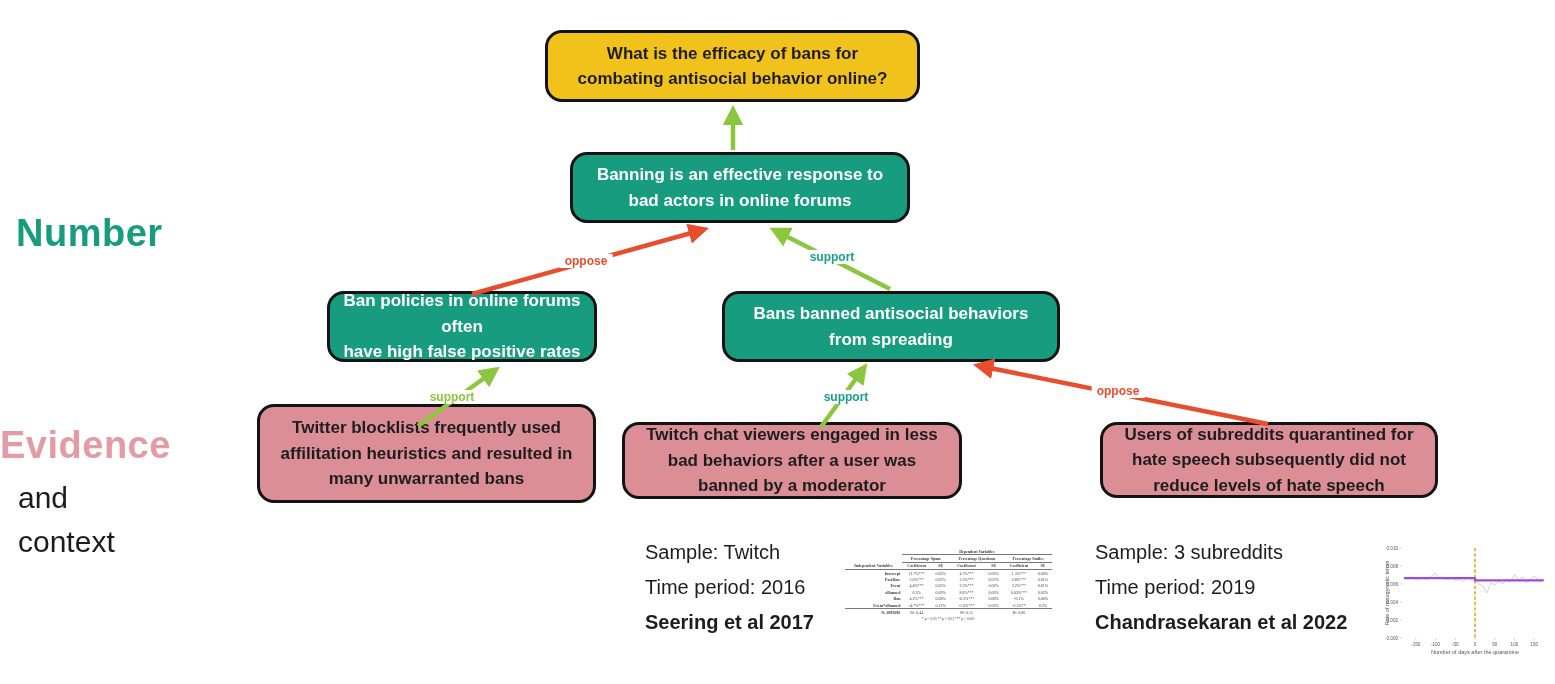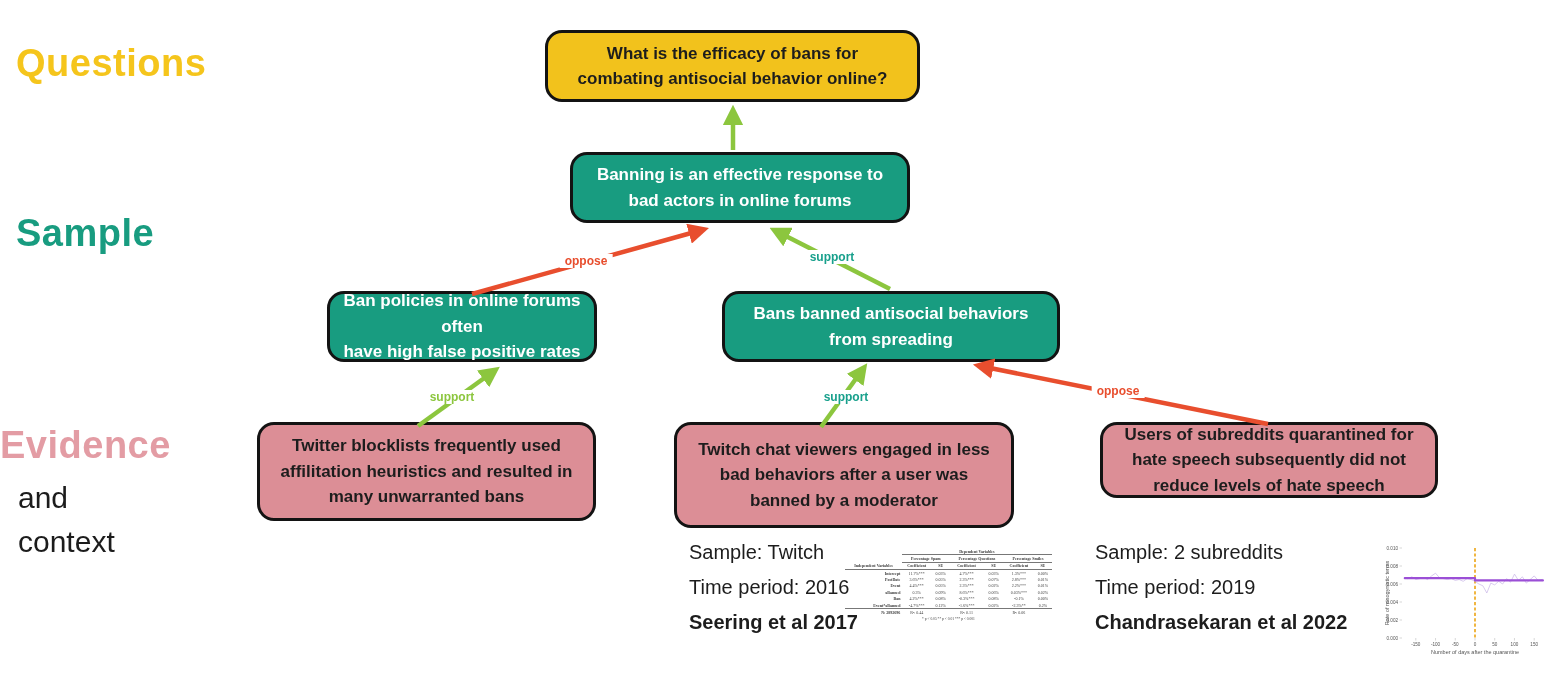--- a/index.html
+++ b/index.html
@@ -37,22 +37,21 @@
   
   #chart-wrap{position:absolute;left:1360px;top:540px;width:195px;height:130px;}
   #chart-ylabel{position:absolute;left:-28px;top:50px;transform:rotate(-90deg);
                 transform-origin:center;font-size:5.5px;color:#555;width:110px;text-align:center;}
 </style>
 </head>
 <body>
 
 <div id="stage">
 
-  <div class="row-label" style="left:16px;top:42px;color:#F5C51C;">Questions</div>
-  <div class="row-label" style="left:16px;top:212px;color:#189C80;">Sample</div>
+  <div class="row-label" style="left:16px;top:212px;color:#189C80;">Number</div>
   <div class="row-label" style="left:0;top:424px;color:#E39CA4;">Evidence</div>
   <div class="row-label sub" style="left:18px;top:481px;">and</div>
   <div class="row-label sub" style="left:18px;top:525px;">context</div>
 
   <svg id="edges">
     <defs>
       <marker id="ah-green" viewBox="0 0 10 10" refX="6.5" refY="5" markerWidth="4.6" markerHeight="4.6" orient="auto-start-reverse">
         <path d="M0,0 L10,5 L0,10 z" fill="#8CC63E"></path>
       </marker>
       <marker id="ah-red" viewBox="0 0 10 10" refX="6.5" refY="5" markerWidth="4.6" markerHeight="4.6" orient="auto-start-reverse">
@@ -74,38 +73,38 @@
   <div class="edge-label oppose" style="left:1118px;top:391px;">oppose</div>
 
   <div class="node claim-node" style="left:570px;top:152px;width:340px;height:71px;">Banning is an effective response to
 bad actors in online forums</div>
   <div class="node question-node" style="left:545px;top:30px;width:375px;height:72px;">What is the efficacy of bans for
 combating antisocial behavior online?</div>
   <div class="node claim-node" style="left:327px;top:291px;width:270px;height:71px;">Ban policies in online forums often
 have high false positive rates</div>
   <div class="node claim-node" style="left:722px;top:291px;width:338px;height:71px;">Bans banned antisocial behaviors
 from spreading</div>
-  <div class="node evidence-node" style="left:257px;top:422px;width:339px;height:99px;">Twitter blocklists frequently used
+  <div class="node evidence-node" style="left:257px;top:404px;width:339px;height:99px;">Twitter blocklists frequently used
 affilitation heuristics and resulted in
 many unwarranted bans</div>
-  <div class="node evidence-node" style="left:674px;top:422px;width:340px;height:106px;">Twitch chat viewers engaged in less
+  <div class="node evidence-node" style="left:622px;top:422px;width:340px;height:77px;">Twitch chat viewers engaged in less
 bad behaviors after a user was
 banned by a moderator</div>
   <div class="node evidence-node" style="left:1100px;top:422px;width:338px;height:76px;">Users of subreddits quarantined for
 hate speech subsequently did not
 reduce levels of hate speech</div>
 
-  <div class="source-note" style="left:645px;top:541px;margin-left:44px;">
+  <div class="source-note" style="left:645px;top:541px;">
     <div>Sample: Twitch</div>
     <div>Time period: 2016</div>
     <div class="citation">Seering et al 2017</div>
   </div>
 
   <div class="source-note" style="left:1095px;top:541px;">
-    <div>Sample: 2 subreddits</div>
+    <div>Sample: 3 subreddits</div>
     <div>Time period: 2019</div>
     <div class="citation">Chandrasekaran et al 2022</div>
   </div>
 
   <div id="regtable-wrap">
     <table id="regtable">
         <tbody>
           <tr>
             <td></td>
             <th class="top" colspan="6">Dependent Variables</th>

